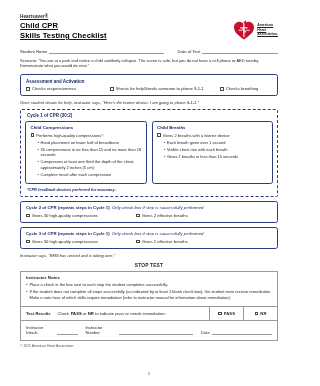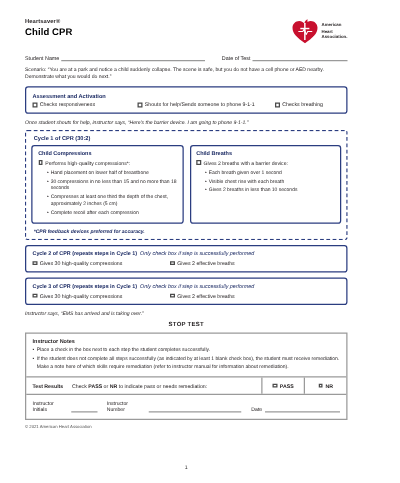--- a/index.html
+++ b/index.html
@@ -6,21 +6,21 @@
   html,body {
     width:298px; height:386px;
     background:#ffffff;
     font-family:"Liberation Sans", sans-serif;
     color:#1b1b1b;
     overflow:hidden;
   }
   .page { position:relative; width:298px; height:386px; padding:14px 20px 0 20px; }
 
   
-  .header { display:flex; justify-content:space-between; align-items:flex-start; }
+  .header { display:flex; justify-content:space-between; align-items:flex-end;text-decoration:underline; }
   .brandline { font-size:4.6px; font-weight:bold; letter-spacing:.1px; color:#231f20; }
   .title1 { font-size:7.6px; font-weight:bold; color:#000; margin-top:1.5px; letter-spacing:.1px; }
   .title2 { font-size:7.6px; font-weight:bold; color:#000; margin-top:1.5px; letter-spacing:.1px; }
   .logo-wrap { display:flex; align-items:center; gap:2px; margin-top:1px; }
   .logo-mark { width:22px; height:20px; }
   .logo-txt { font-size:3.5px; font-weight:bold; line-height:1.35; color:#231f20; }
 
   
   .namerow { display:flex; margin-top:9px; font-size:4.3px; color:#231f20; align-items:flex-end; }
   .fld-label { white-space:nowrap; }
@@ -103,20 +103,21 @@
 </style>
 </head>
 <body>
 
 <div class="page">
 
   <div class="header">
     <div>
       <div class="brandline">Heartsaver®</div>
       <div class="title1">Child CPR</div>
+      <div class="title2">Skills Testing Checklist</div>
     </div>
     <div class="logo-wrap">
       <svg class="logo-mark" viewBox="0 0 44 40">
         <path d="M22 39C10 31 2 24 2 14.5 2 8 7 3.5 12.8 3.5c3.8 0 7 2 9.2 5.2 2.2-3.2 5.4-5.2 9.2-5.2C37 3.5 42 8 42 14.5 42 24 34 31 22 39z" fill="#c8102e"></path>
         <path d="M21 6c1.2-2.6 3-4.4 5.2-5.4-.6 2.2-.3 4 .8 5.6 1-.9 2.4-1.3 3.6-1-1.4 1-2.2 2.3-2.3 3.9-1.3-.5-2.6-.5-3.9 0z" fill="#c8102e"></path>
         <rect x="20.6" y="7" width="2.3" height="27" fill="#ffffff"></rect>
         <rect x="14.5" y="14.5" width="14.5" height="2.3" fill="#ffffff"></rect>
         <path d="M12 20.5h6.5l2.2-4.2 3.2 9 2.4-4.8H33" stroke="#ffffff" stroke-width="1.7" fill="none" stroke-linejoin="round" stroke-linecap="round"></path>
       </svg>
       <div class="logo-txt">

